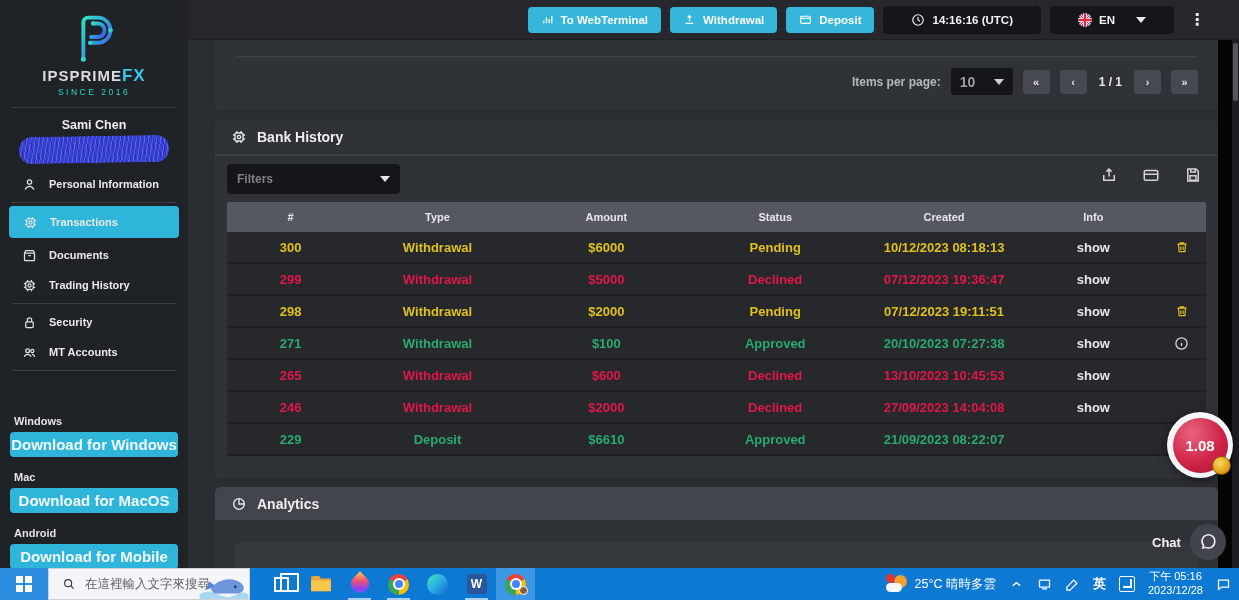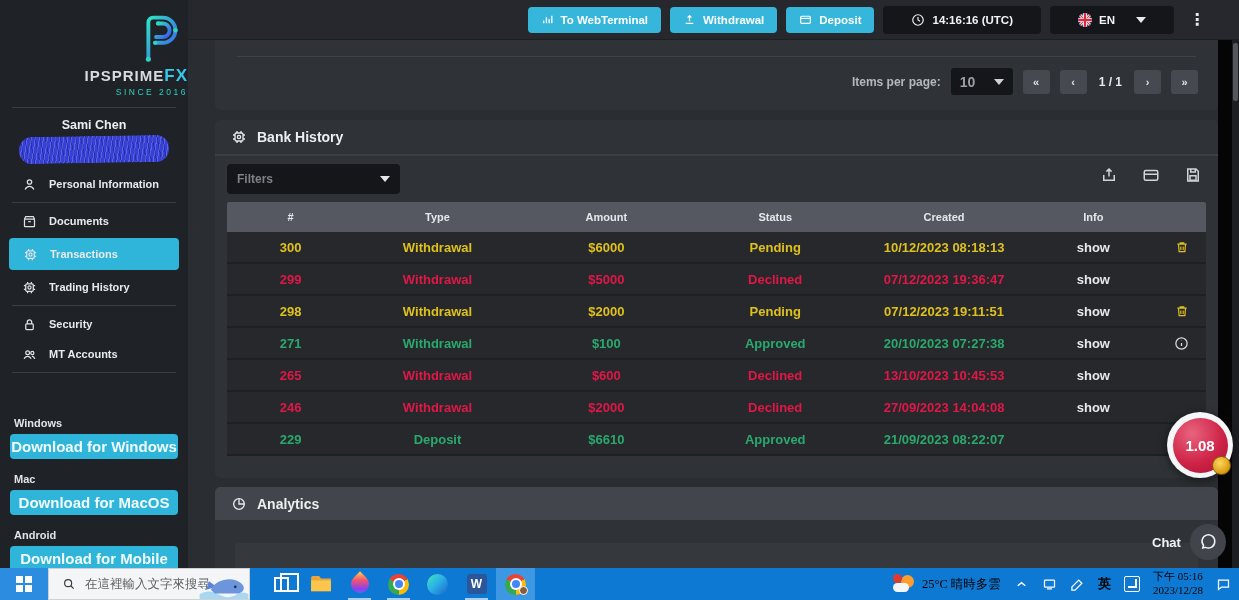--- a/index.html
+++ b/index.html
@@ -2,21 +2,21 @@
 <html><head>
 <meta charset="utf-8">
 <style>
   * { margin:0; padding:0; box-sizing:border-box; }
   html,body { width:1239px; height:600px; overflow:hidden; background:#0b0b0c;
     font-family:"Liberation Sans","DejaVu Sans",sans-serif; }
   #page { position:relative; width:1239px; height:600px; background:#0b0b0c; overflow:hidden; }
 
   
   #sidebar { position:absolute; left:0; top:0; width:188px; height:568px; background:#1f2227; z-index:5; }
-  .logo-wrap { padding-top:8px; text-align:right; }
+  .logo-wrap { padding-top:8px; text-align:center; }
   .brand-line { font-size:15px; font-weight:700; letter-spacing:1px; color:#d9dbdf; margin-top:-4px; }
   .brand-line .fx { color:#35c8e8; font-size:17px; font-weight:800; }
   .brand-since { font-size:8.5px; letter-spacing:2.5px; color:#2fd3c3; margin-top:1px; }
   .side-sep { border-top:1px solid #3a3d43; margin:10px 12px 0; }
   .user-name { text-align:center; color:#eceef0; font-size:12.5px; font-weight:700; margin-top:10px; }
   .scribble { width:150px; height:27px; margin:4px auto 0; background:#3640d8; border-radius:13px;
     transform:rotate(-1deg);
     background-image:repeating-linear-gradient(100deg, rgba(255,255,255,.18) 0 1px, transparent 1px 4px),
       repeating-linear-gradient(80deg, rgba(0,0,0,.25) 0 1px, transparent 1px 5px); }
   nav { margin-top:6px; }
@@ -131,21 +131,21 @@
   .chrome::before { content:''; position:absolute; left:4.5px; top:4.5px; width:12px; height:12px;
     border-radius:50%; background:#fff; }
   .chrome::after { content:''; position:absolute; left:6.5px; top:6.5px; width:8px; height:8px;
     border-radius:50%; background:#4285f4; }
   .edge { width:21px; height:21px; border-radius:50%;
     background:linear-gradient(135deg,#45e6b0 0%,#2bb3e8 45%,#1a64c8 100%); }
   .word { width:20px; height:20px; border-radius:3px; background:#2b579a; color:#fff; font-size:12px;
     font-weight:800; display:flex; align-items:center; justify-content:center; }
   .avatar-dot { position:absolute; right:7px; bottom:5px; width:9px; height:9px; border-radius:50%;
     background:#8a5a3a; border:1px solid #fff; }
-  .tray { margin-left:auto; display:flex; align-items:center; gap:13px; padding-right:8px; color:#000000;font-family:Liberation Serif, serif; }
+  .tray { margin-left:auto; display:flex; align-items:center; gap:13px; padding-right:8px; color:#ffffff; }
   .weather { display:flex; align-items:center; gap:7px; cursor:pointer; }
   .weather-icon { position:relative; width:22px; height:20px; }
   .weather-sun { position:absolute; right:1px; top:1px; width:13px; height:13px; border-radius:50%; background:#ff9d2e; }
   .weather-cloud { position:absolute; left:0; bottom:2px; width:16px; height:9px; border-radius:6px; background:#f4f6f8; }
   .weather-badge { position:absolute; left:0; top:0; width:9px; height:9px; border-radius:50%; background:#e0392e; }
   .weather-text { font-size:12.5px; }
   .tray svg { width:15px; height:15px; stroke:#fff; }
   .ime-zh { font-size:13px; font-weight:700; cursor:pointer; }
   .ime-box { width:16px; height:16px; border:1.5px solid #fff; border-radius:2px; position:relative; cursor:pointer; }
   .ime-box::after { content:''; position:absolute; right:2px; top:2px; width:7px; height:7px;
@@ -185,34 +185,34 @@
     <div class="scribble"></div>
     <nav>
       <div class="nav-item">
         <svg viewBox="0 0 24 24" fill="none" stroke-width="2">
             <circle cx="12" cy="8" r="3.5"></circle>
             <path d="M5 20c1.5-3.5 4-5 7-5s5.5 1.5 7 5"></path>
           </svg>
         <span>Personal Information</span>
       </div>
       <div class="nav-sep"></div>
-      <div class="nav-item">
-        <svg viewBox="0 0 24 24" fill="none" stroke-width="2">
-            <rect x="4" y="8" width="16" height="12" rx="1"></rect>
-            <path d="M4 8l2-4h12l2 4M10 12h4"></path>
-          </svg>
-        <span>Documents</span>
-      </div>
       <div class="nav-item active">
         <svg viewBox="0 0 24 24" fill="none" stroke-width="2">
             <rect x="6" y="6" width="12" height="12" rx="2"></rect>
             <circle cx="12" cy="12" r="2.5"></circle>
             <path d="M9 3v3M15 3v3M9 18v3M15 18v3M3 9h3M3 15h3M18 9h3M18 15h3"></path>
           </svg>
         <span>Transactions</span>
+      </div>
+      <div class="nav-item">
+        <svg viewBox="0 0 24 24" fill="none" stroke-width="2">
+            <rect x="4" y="8" width="16" height="12" rx="1"></rect>
+            <path d="M4 8l2-4h12l2 4M10 12h4"></path>
+          </svg>
+        <span>Documents</span>
       </div>
       <div class="nav-item">
         <svg viewBox="0 0 24 24" fill="none" stroke-width="2">
             <rect x="6" y="6" width="12" height="12" rx="2"></rect>
             <circle cx="12" cy="12" r="2.5"></circle>
             <path d="M9 3v3M15 3v3M9 18v3M15 18v3M3 9h3M3 15h3M18 9h3M18 15h3"></path>
           </svg>
         <span>Trading History</span>
       </div>
       <div class="nav-sep"></div>

